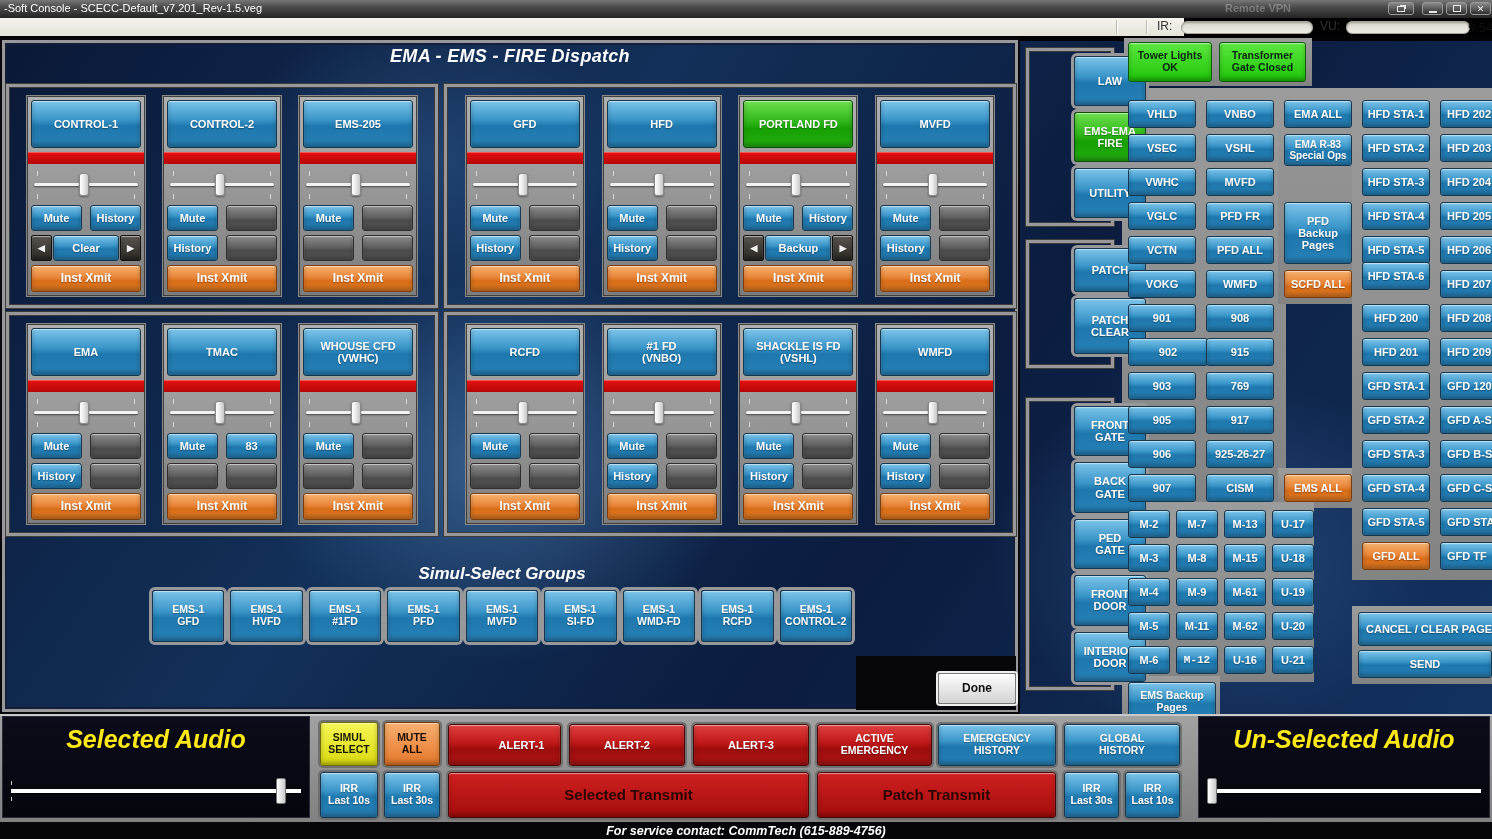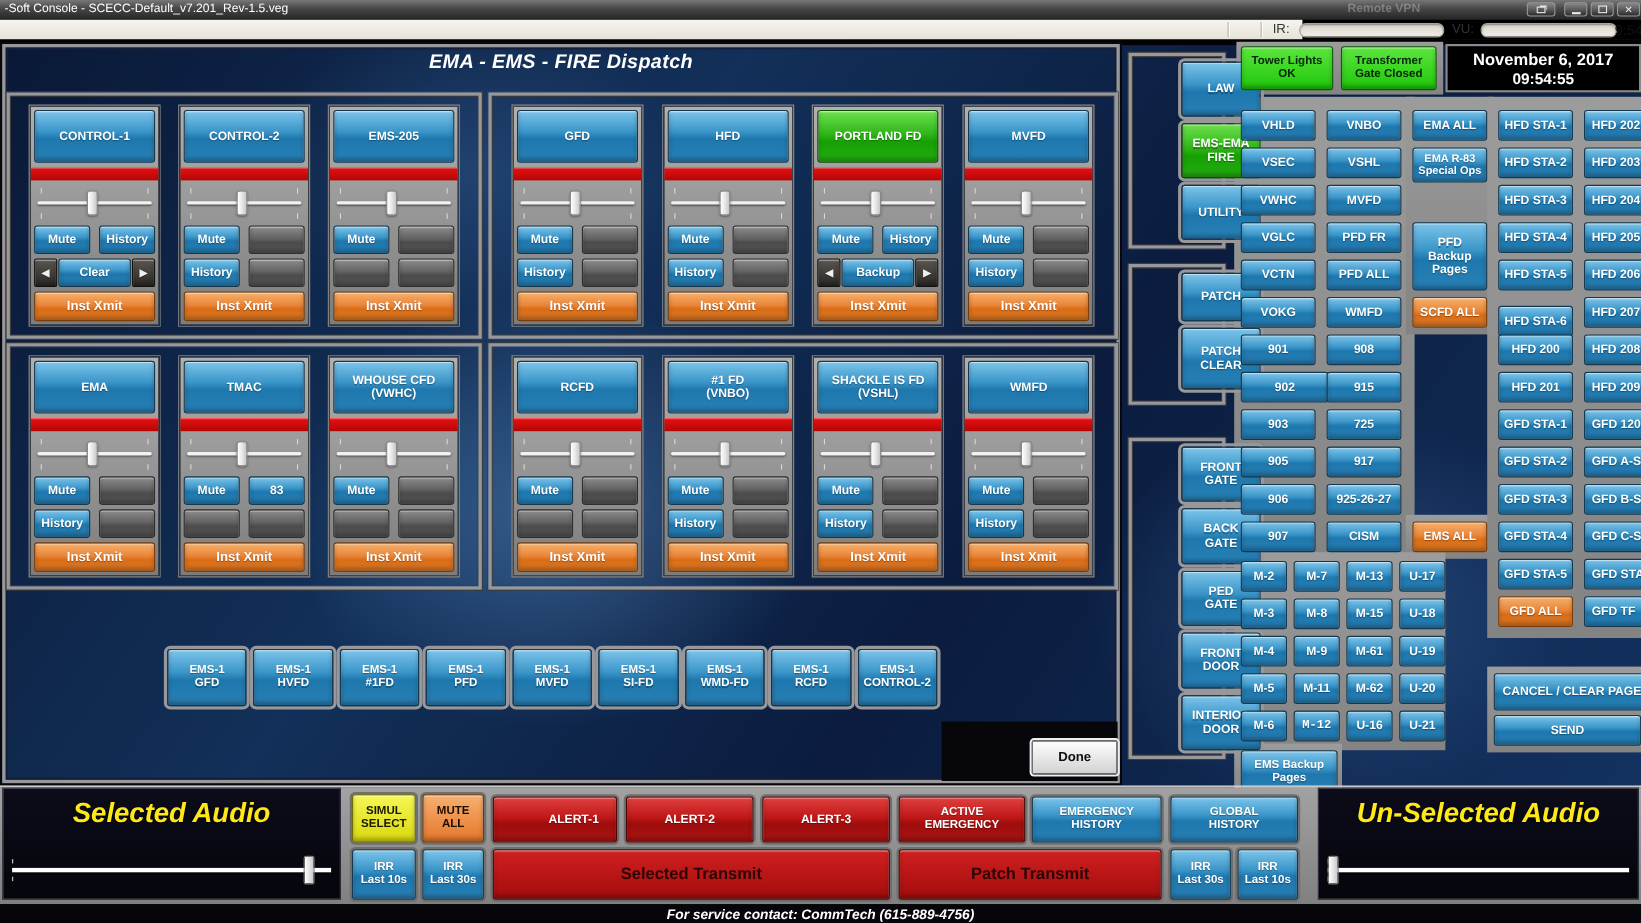--- a/index.html
+++ b/index.html
@@ -428,20 +428,21 @@
           <div class="btn3d b-blank s-half"></div>
         </div>
         <div class="s-row">
           <div class="btn3d b-blue s-half">History</div>
           <div class="btn3d b-blank s-half"></div>
         </div>
         <div class="btn3d b-orange s-xmit">Inst Xmit</div>
       </div>
     </div>
 
+  <div class="simul-title">Simul-Select Groups</div>
   <div id="simul-row" class="simulrow">
       <div class="btn3d b-blue framed">EMS-1
 GFD</div>
       <div class="btn3d b-blue framed">EMS-1
 HVFD</div>
       <div class="btn3d b-blue framed">EMS-1
 #1FD</div>
       <div class="btn3d b-blue framed">EMS-1
 PFD</div>
       <div class="btn3d b-blue framed">EMS-1
@@ -494,24 +495,20 @@
       <div class="btn3d framed vbtn b-blue" style="flex: 1 1 0%;">FRONT
 DOOR</div>
       <div class="btn3d framed vbtn b-blue" style="flex: 1 1 0%;">INTERIOR
 DOOR</div>
     </div>
 
   <div class="btn3d lightgreen lightbtn" style="left:1128px;top:42px;width:84px;height:40px;">Tower Lights
 OK</div>
   <div class="btn3d lightgreen lightbtn" style="left:1219px;top:42px;width:87px;height:40px;">Transformer
 Gate Closed</div>
-  <div class="datebox">
-    <span class="d1">November 6, 2017</span>
-    <span class="d2">09:54:55</span>
-  </div>
 
   <div class="btn3d b-blue gbtn two" style="left:1128px;top:682px;width:88px;height:40px;">EMS Backup
 Pages</div>
   <div class="btn3d b-blue gbtn" style="left:1358px;top:612px;width:180px;height:34px;justify-content:flex-start;padding-left:7px;">CANCEL / CLEAR PAGE(S)</div>
   <div class="btn3d b-blue gbtn" style="left:1358px;top:650px;width:134px;height:28px;">SEND</div>
 
   <div class="bbar"></div>
 
   <div class="audio" style="left:2px;top:716px;width:308px;height:102px;">
     <div class="audio-title">Selected Audio</div>
@@ -575,30 +572,30 @@
     <div class="btn3d gbtn b-blue" style="left: 1128px; top: 440px; width: 68px; height: 28px;">906</div>
     <div class="btn3d gbtn b-blue" style="left: 1128px; top: 474px; width: 68px; height: 28px;">907</div>
     <div class="btn3d gbtn b-blue" style="left: 1206px; top: 100px; width: 68px; height: 28px;">VNBO</div>
     <div class="btn3d gbtn b-blue" style="left: 1206px; top: 134px; width: 68px; height: 28px;">VSHL</div>
     <div class="btn3d gbtn b-blue" style="left: 1206px; top: 168px; width: 68px; height: 28px;">MVFD</div>
     <div class="btn3d gbtn b-blue" style="left: 1206px; top: 202px; width: 68px; height: 28px;">PFD FR</div>
     <div class="btn3d gbtn b-blue" style="left: 1206px; top: 236px; width: 68px; height: 28px;">PFD ALL</div>
     <div class="btn3d gbtn b-blue" style="left: 1206px; top: 270px; width: 68px; height: 28px;">WMFD</div>
     <div class="btn3d gbtn b-blue" style="left: 1206px; top: 304px; width: 68px; height: 28px;">908</div>
     <div class="btn3d gbtn b-blue" style="left: 1206px; top: 338px; width: 68px; height: 28px;">915</div>
-    <div class="btn3d gbtn b-blue" style="left: 1206px; top: 372px; width: 68px; height: 28px;">725</div>
+    <div class="btn3d gbtn b-blue" style="left: 1206px; top: 372px; width: 68px; height: 28px;">769</div>
     <div class="btn3d gbtn b-blue" style="left: 1206px; top: 406px; width: 68px; height: 28px;">917</div>
     <div class="btn3d gbtn b-blue" style="left: 1206px; top: 440px; width: 68px; height: 28px;">925-26-27</div>
     <div class="btn3d gbtn b-blue" style="left: 1206px; top: 474px; width: 68px; height: 28px;">CISM</div>
     <div class="btn3d gbtn b-blue" style="left: 1362px; top: 100px; width: 68px; height: 28px;">HFD STA-1</div>
     <div class="btn3d gbtn b-blue" style="left: 1362px; top: 134px; width: 68px; height: 28px;">HFD STA-2</div>
     <div class="btn3d gbtn b-blue" style="left: 1362px; top: 168px; width: 68px; height: 28px;">HFD STA-3</div>
     <div class="btn3d gbtn b-blue" style="left: 1362px; top: 202px; width: 68px; height: 28px;">HFD STA-4</div>
     <div class="btn3d gbtn b-blue" style="left: 1362px; top: 236px; width: 68px; height: 28px;">HFD STA-5</div>
-    <div class="btn3d gbtn b-blue" style="left: 1362px; top: 278px; width: 68px; height: 28px;">HFD STA-6</div>
+    <div class="btn3d gbtn b-blue" style="left: 1362px; top: 262px; width: 68px; height: 28px;">HFD STA-6</div>
     <div class="btn3d gbtn b-blue" style="left: 1362px; top: 304px; width: 68px; height: 28px;">HFD 200</div>
     <div class="btn3d gbtn b-blue" style="left: 1362px; top: 338px; width: 68px; height: 28px;">HFD 201</div>
     <div class="btn3d gbtn b-blue" style="left: 1362px; top: 372px; width: 68px; height: 28px;">GFD STA-1</div>
     <div class="btn3d gbtn b-blue" style="left: 1362px; top: 406px; width: 68px; height: 28px;">GFD STA-2</div>
     <div class="btn3d gbtn b-blue" style="left: 1362px; top: 440px; width: 68px; height: 28px;">GFD STA-3</div>
     <div class="btn3d gbtn b-blue" style="left: 1362px; top: 474px; width: 68px; height: 28px;">GFD STA-4</div>
     <div class="btn3d gbtn b-blue" style="left: 1362px; top: 508px; width: 68px; height: 28px;">GFD STA-5</div>
     <div class="btn3d gbtn b-orange" style="left: 1362px; top: 542px; width: 68px; height: 28px;">GFD ALL</div>
     <div class="btn3d gbtn b-blue" style="left: 1440px; top: 100px; width: 68px; height: 28px; justify-content: flex-start; padding-left: 6px;">HFD 202</div>
     <div class="btn3d gbtn b-blue" style="left: 1440px; top: 134px; width: 68px; height: 28px; justify-content: flex-start; padding-left: 6px;">HFD 203</div>

